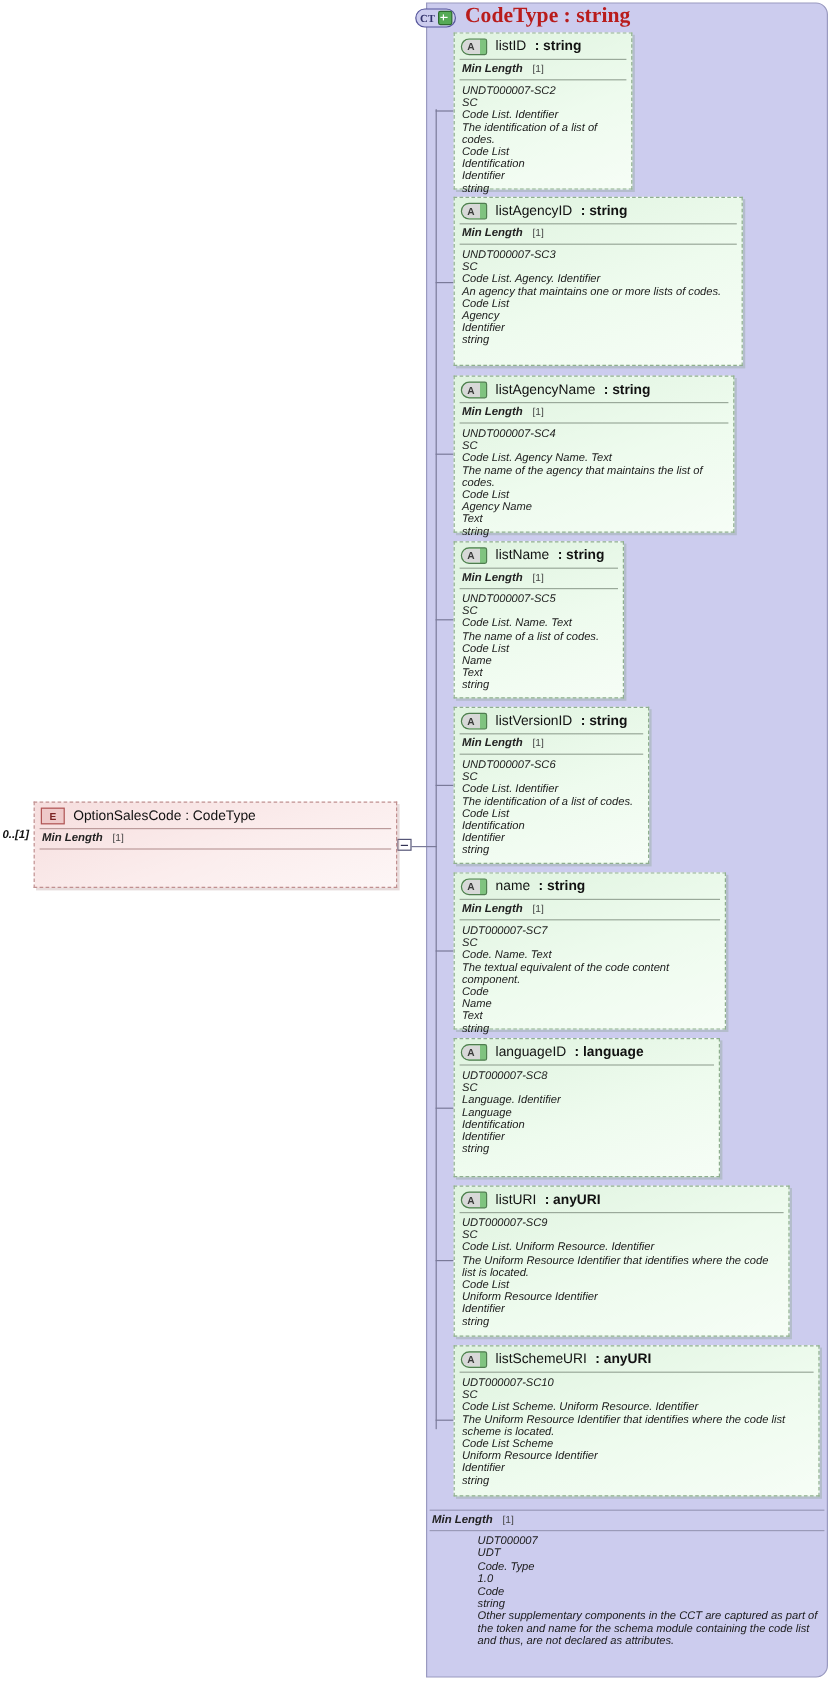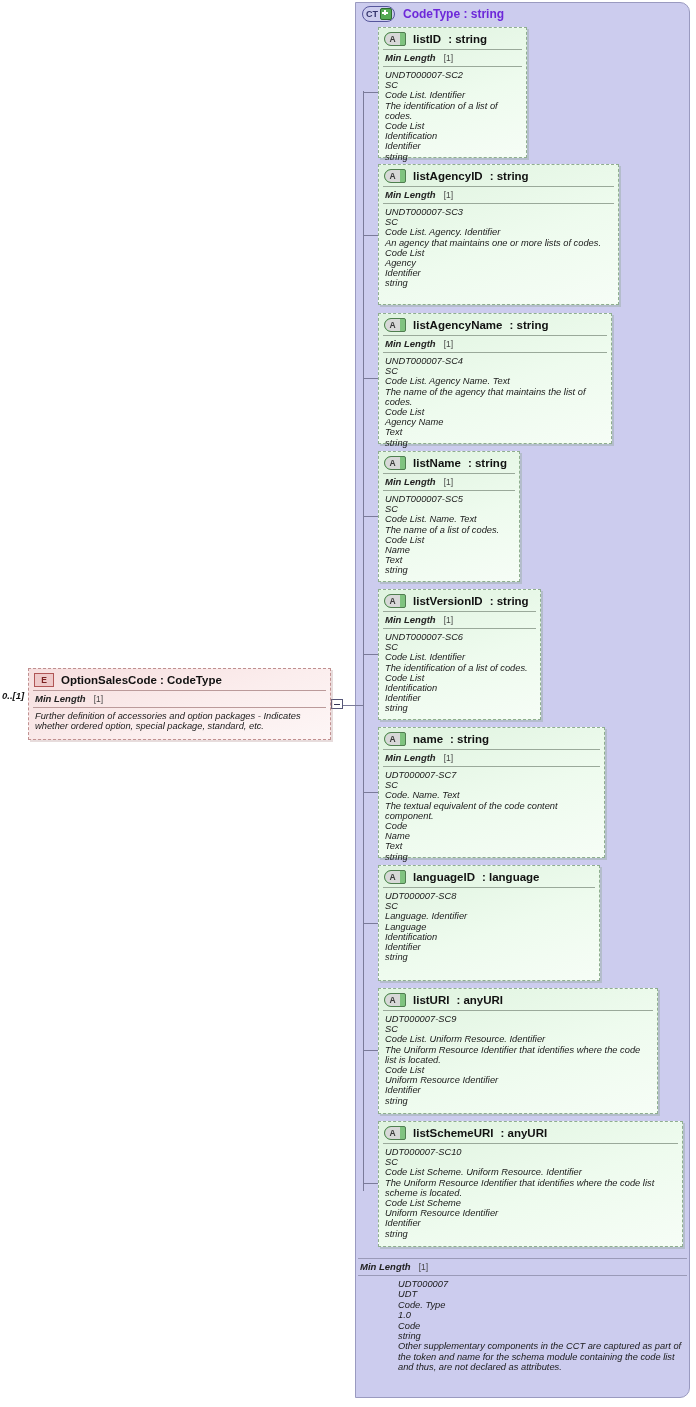--- a/index.html
+++ b/index.html
@@ -12,23 +12,24 @@
 
   
   .ct-container{
     position:absolute;left:355px;top:2px;width:335px;height:1396px;
     background:#ccccee;
     border:1px solid #9a9ac0;
     border-radius:0 10px 10px 0;
     box-sizing:border-box;
   }
   .ct-header{
-    position:absolute;left:362px;top:4px;
-    display:flex;align-items:center;gap:8px;
+    position:absolute;left:346px;top:4px;
+    display:flex;align-items:flex-end;gap:8px;
     height:19px;
+    font-family:Liberation Serif, serif;
   }
   .ct-icon{
     display:inline-flex;align-items:center;
     height:16px;
     border:1px solid #55559b;
     border-radius:8px;
     background:#ccccee;
     padding:0 2px 0 3px;
     box-sizing:border-box;
   }
@@ -41,21 +42,21 @@
     background:#55aa55;border:1px solid #2d6b2d;border-radius:2px;
     position:relative;
   }
   .ct-icon .ct-plus::before,
   .ct-icon .ct-plus::after{
     content:"";position:absolute;background:#ffffff;
   }
   .ct-icon .ct-plus::before{left:1px;top:3.5px;width:6px;height:1.5px;}
   .ct-icon .ct-plus::after{left:3.2px;top:1.5px;width:1.5px;height:5px;}
   .ct-title{
-    font-size:12px;font-weight:bold;color:#6d28d9;white-space:nowrap;
+    font-size:18px;font-weight:bold;color:#b91c1c;white-space:nowrap;
   }
 
   
   .tree-vline{
     position:absolute;left:363px;top:91px;width:1px;height:1100px;
     background:#7a7a99;
   }
   .tree-stub{
     position:absolute;left:363px;width:15px;height:1px;background:#7a7a99;
   }
@@ -96,21 +97,21 @@
     overflow:hidden;
   }
   .a-icon .a-face{
     position:absolute;left:0;top:0;width:15px;height:12px;
     background:#d8d8d8;
     border-radius:6px 0 0 6px;
     display:flex;align-items:center;justify-content:center;
     font-size:8.5px;font-weight:bold;color:#3a3a3a;line-height:12px;
   }
   .attr-name{
-    font-size:11.5px;font-weight:bold;color:#111111;white-space:nowrap;
+    font-size:11.5px;font-weight:normal;color:#111111;white-space:nowrap;
   }
   .attr-type{
     font-size:11.5px;font-weight:bold;color:#111111;white-space:nowrap;
   }
   .attr-sep{
     height:1px;background:#9aa99a;margin:0 4px;
   }
   .facet-row{
     display:flex;align-items:baseline;gap:8px;
     padding:2px 6px 3px 6px;
@@ -201,23 +202,20 @@
   <div class="attr-head">
     <span class="e-icon">E</span>
     <span class="attr-name">OptionSalesCode : CodeType</span>
   </div>
   <div class="elem-sep"></div>
   <div class="facet-row">
     <span class="facet-label">Min Length</span>
     <span class="facet-occ">[1]</span>
   </div>
   <div class="elem-sep"></div>
-  <div class="attr-doc">
-    <div>Further definition of accessories and option packages - Indicates whether ordered option, special package, standard, etc.</div>
-  </div>
 </div>
 
 <div id="attr-root">
     <div class="attr-box" style="left: 378px; top: 27px; width: 149px; height: 131px;">
       <div class="attr-head">
         <span class="a-icon">
           <span class="a-face">A</span>
         </span>
         <span class="attr-name">listID</span>
         <span class="attr-type">: string</span>

